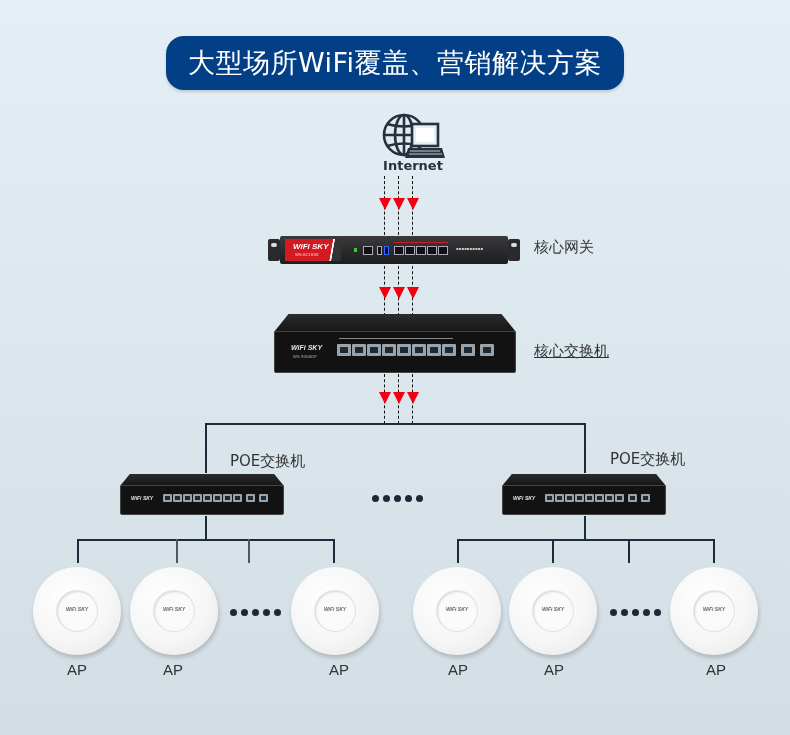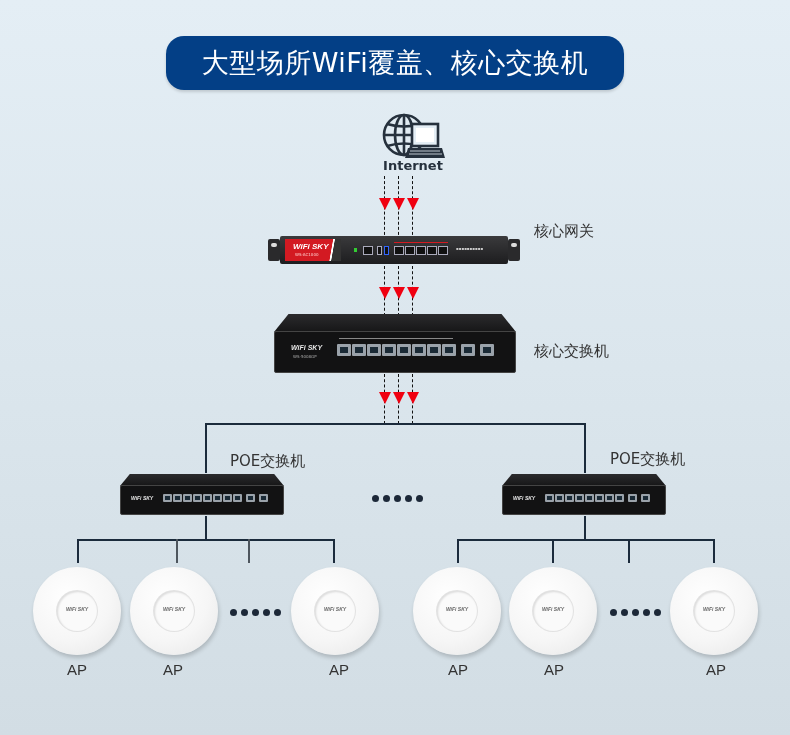--- a/index.html
+++ b/index.html
@@ -38,21 +38,21 @@
   .ap{position:absolute;width:88px;height:88px;border-radius:50%;
     background:radial-gradient(circle at 40% 35%,#ffffff 0%,#f6f6f6 55%,#e6e6e6 100%);
     box-shadow:1px 3px 4px rgba(0,0,0,0.18);}
   .ap-inner{position:absolute;left:24px;top:24px;width:40px;height:40px;border-radius:50%;
     background:#fafafa;box-shadow:0 0 0 1px #e2e2e2, 1px 1px 2px rgba(0,0,0,0.12) inset;}
   .ap-logo{position:absolute;left:0;width:40px;top:15px;text-align:center;font-size:5px;font-style:italic;font-weight:bold;color:#666;font-family:"Liberation Sans",sans-serif;}
 </style>
 </head>
 <body>
 
-<div class="abs title-pill">大型场所WiFi覆盖、核心交换机</div>
+<div class="abs title-pill">大型场所WiFi覆盖、营销解决方案</div>
 
 <div class="abs" style="left:378px;top:110px;width:70px;height:66px;">
   <svg width="70" height="54" viewBox="0 0 70 54">
     <g fill="none" stroke="#26313d" stroke-width="2.6">
       <circle cx="26" cy="25" r="20"></circle>
       <ellipse cx="26" cy="25" rx="9" ry="20"></ellipse>
       <line x1="26" y1="5" x2="26" y2="45"></line>
       <line x1="6" y1="25" x2="46" y2="25"></line>
       <path d="M9 14 Q26 19 43 14"></path>
       <path d="M9 36 Q26 31 43 36"></path>
@@ -103,41 +103,41 @@
     <div class="port" style="left:104px;top:10px;width:3px;border-color:#36f;"></div>
     <div class="port" style="left:114px;top:10px;"></div>
     <div class="port" style="left:125px;top:10px;"></div>
     <div class="port" style="left:136px;top:10px;"></div>
     <div class="port" style="left:147px;top:10px;"></div>
     <div class="port" style="left:158px;top:10px;"></div>
     <div style="position:absolute;left:114px;top:6px;width:54px;height:1px;background:#d31a22;"></div>
     <div class="gw-text">▪▪▪▪▪▪▪▪▪▪</div>
   </div>
 </div>
-<div class="abs lbl" style="left:534px;top:222px;">核心网关</div>
+<div class="abs lbl" style="left:534px;top:238px;">核心网关</div>
 
 <div class="switch" style="left:274px;top:314px;width:242px;height:60px;">
   <div class="sw-top" style="height:18px;"></div>
   <div class="sw-front" style="top:17px;height:40px;">
     <span class="sw-logo" style="left:16px;top:12px;font-size:7px;">WiFi SKY</span>
     <span style="position:absolute;left:18px;top:22px;font-size:4px;color:#aaa;">WS-5008GP</span>
     <div style="position:absolute;left:64px;top:6px;width:114px;height:1px;background:#888;"></div>
     <div class="sw-port" style="left:62px;top:12px;width:14px;height:12px;"></div>
     <div class="sw-port" style="left:77px;top:12px;width:14px;height:12px;"></div>
     <div class="sw-port" style="left:92px;top:12px;width:14px;height:12px;"></div>
     <div class="sw-port" style="left:107px;top:12px;width:14px;height:12px;"></div>
     <div class="sw-port" style="left:122px;top:12px;width:14px;height:12px;"></div>
     <div class="sw-port" style="left:137px;top:12px;width:14px;height:12px;"></div>
     <div class="sw-port" style="left:152px;top:12px;width:14px;height:12px;"></div>
     <div class="sw-port" style="left:167px;top:12px;width:14px;height:12px;"></div>
     <div class="sw-port" style="left:186px;top:12px;width:14px;height:12px;"></div>
     <div class="sw-port" style="left:205px;top:12px;width:14px;height:12px;"></div>
   </div>
 </div>
-<div class="abs lbl" style="left:534px;top:342px;">核心交换机</div>
+<div class="abs lbl" style="left:534px;top:342px;text-decoration:underline;">核心交换机</div>
 
 <div class="abs line" style="left:205px;top:423px;width:381px;height:2px;"></div>
 <div class="abs line" style="left:205px;top:423px;width:2px;height:50px;"></div>
 <div class="abs line" style="left:584px;top:423px;width:2px;height:50px;"></div>
 
 <div class="abs lbl" style="left:230px;top:452px;">POE交换机</div>
 <div class="switch" style="left:120px;top:474px;width:164px;height:42px;">
   <div class="sw-top" style="height:12px;"></div>
   <div class="sw-front" style="top:11px;height:28px;">
     <span class="sw-logo" style="left:10px;top:9px;font-size:5px;">WiFi SKY</span>

